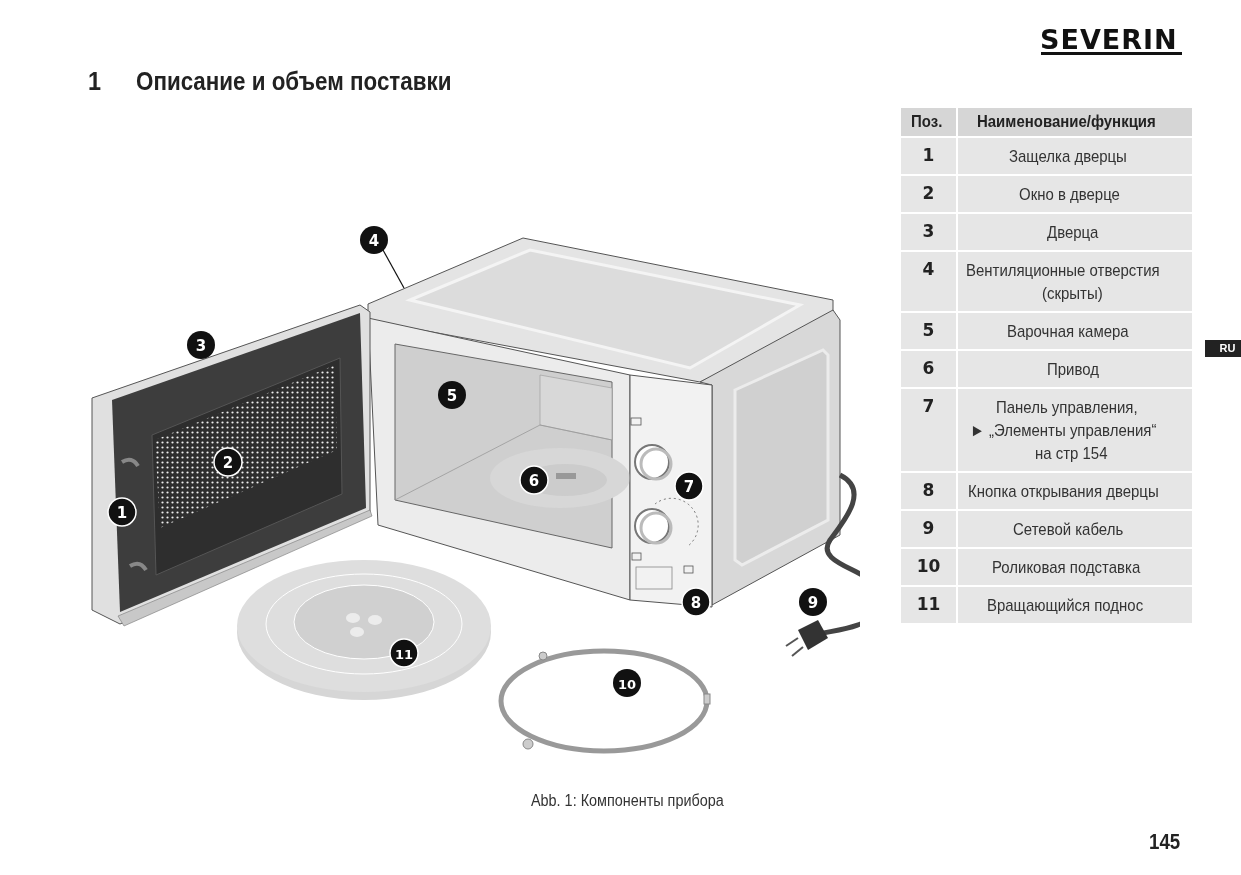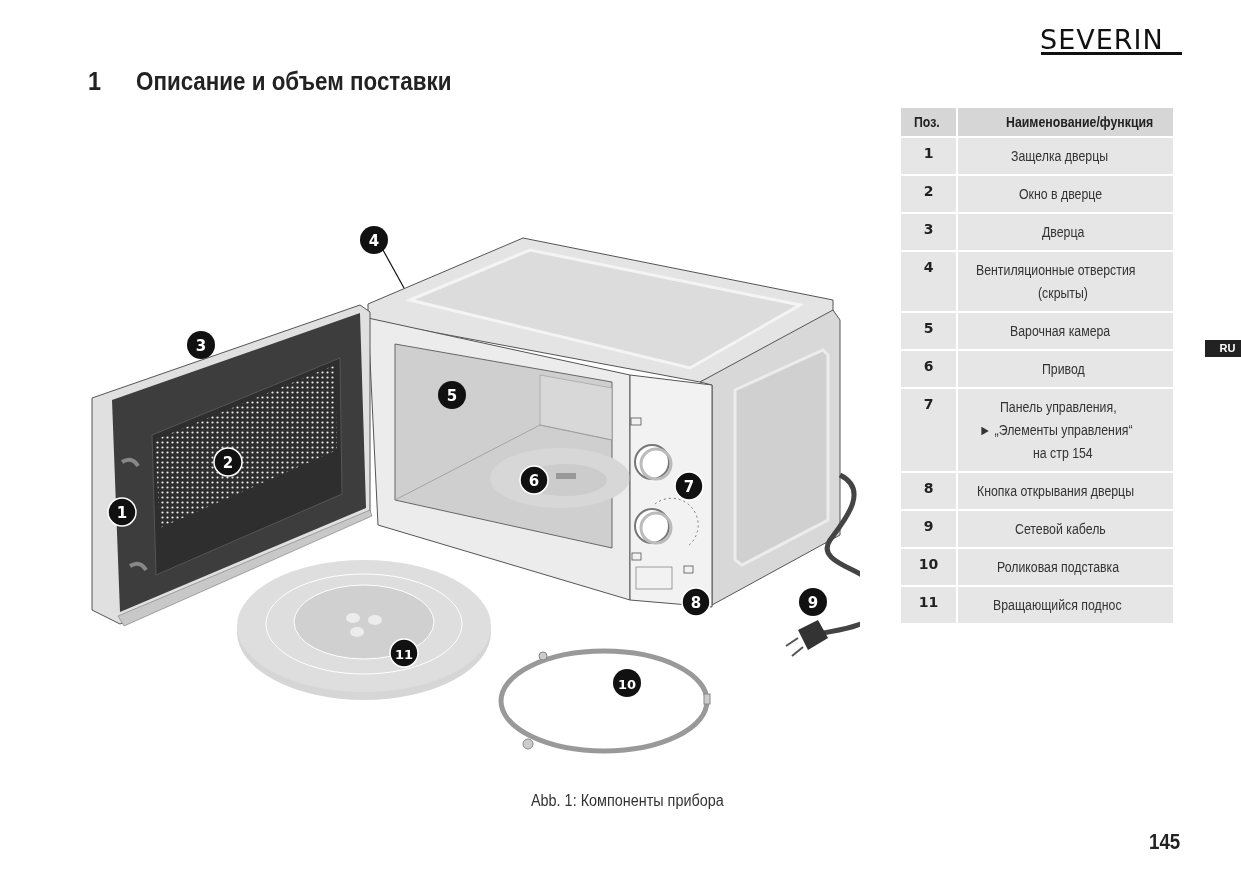--- a/index.html
+++ b/index.html
@@ -1,34 +1,34 @@
 <!DOCTYPE html>
 <html><head>
 <meta charset="utf-8">
 <style>
   html, body { margin:0; padding:0; background:#ffffff; }
   body { width:1241px; height:875px; position:relative; overflow:hidden;
          font-family:"Liberation Sans", sans-serif; color:#222; }
   .logo { position:absolute; left:1040px; top:24px; font-family:"DejaVu Sans", sans-serif;
-          font-weight:normal; font-size:27px; letter-spacing:1px; color:#111; }
+          font-weight:bold; font-size:27px; letter-spacing:1px; color:#111; }
   .logo-line { position:absolute; left:1041px; top:52px; width:141px; height:3px; background:#111; }
   .chap-num { position:absolute; left:88px; top:66px; font-size:26px; font-weight:bold; color:#222;
               transform:scaleX(0.9); transform-origin:left; }
   .chap-title { position:absolute; left:136px; top:66px; font-size:26px; font-weight:bold; color:#222;
                 transform:scaleX(0.86); transform-origin:left; white-space:nowrap; }
   .figure { position:absolute; left:80px; top:220px; width:780px; height:560px; }
   .caption { position:absolute; left:531px; top:792px; font-size:16px; color:#333;
              transform:scaleX(0.9); transform-origin:left; white-space:nowrap; }
   .pagenum { position:absolute; left:1149px; top:829px; font-size:22px; font-weight:bold; color:#222;
              transform:scaleX(0.85); transform-origin:left; }
   .lang { position:absolute; left:1205px; top:340px; width:45px; height:17px; background:#222;
           color:#fff; font-size:11px; font-weight:bold; text-align:center; line-height:17px; }
   table.parts { position:absolute; left:899px; top:106px; border-collapse:separate; border-spacing:2px; }
-  table.parts td, table.parts th { background:#e6e6e6; font-size:14px; vertical-align:top; padding:0;margin-top:21px; }
-  table.parts th { background:#d6d6d6; font-weight:bold; text-align:right; height:28px; line-height:28px; }
+  table.parts td, table.parts th { background:#e6e6e6; font-size:17px; vertical-align:top; padding:0;margin-top:21px; }
+  table.parts th { background:#d6d6d6; font-weight:bold; text-align:center; height:28px; line-height:28px; }
   th.pos { width:55px; text-align:center !important; }
   th.name { width:207px; padding-left:8px !important; }
   td.pos { text-align:center; font-family:"DejaVu Sans", sans-serif; font-weight:bold; font-size:18px;
            color:#222; padding-top:7px !important; }
   td.name { padding:7px 6px 6px 8px !important; line-height:23px; color:#333;text-align:center; }
   .cond { display:inline-block; transform:scaleX(0.88); transform-origin:left; white-space:nowrap; }
   .cond-h { display:inline-block; transform:scaleX(0.88); transform-origin:left; white-space:nowrap; }
   .callout { fill:#111; }
   .callout-text { fill:#fff; font-family:"DejaVu Sans", sans-serif; font-weight:bold; font-size:15px; text-anchor:middle; }
 </style>

